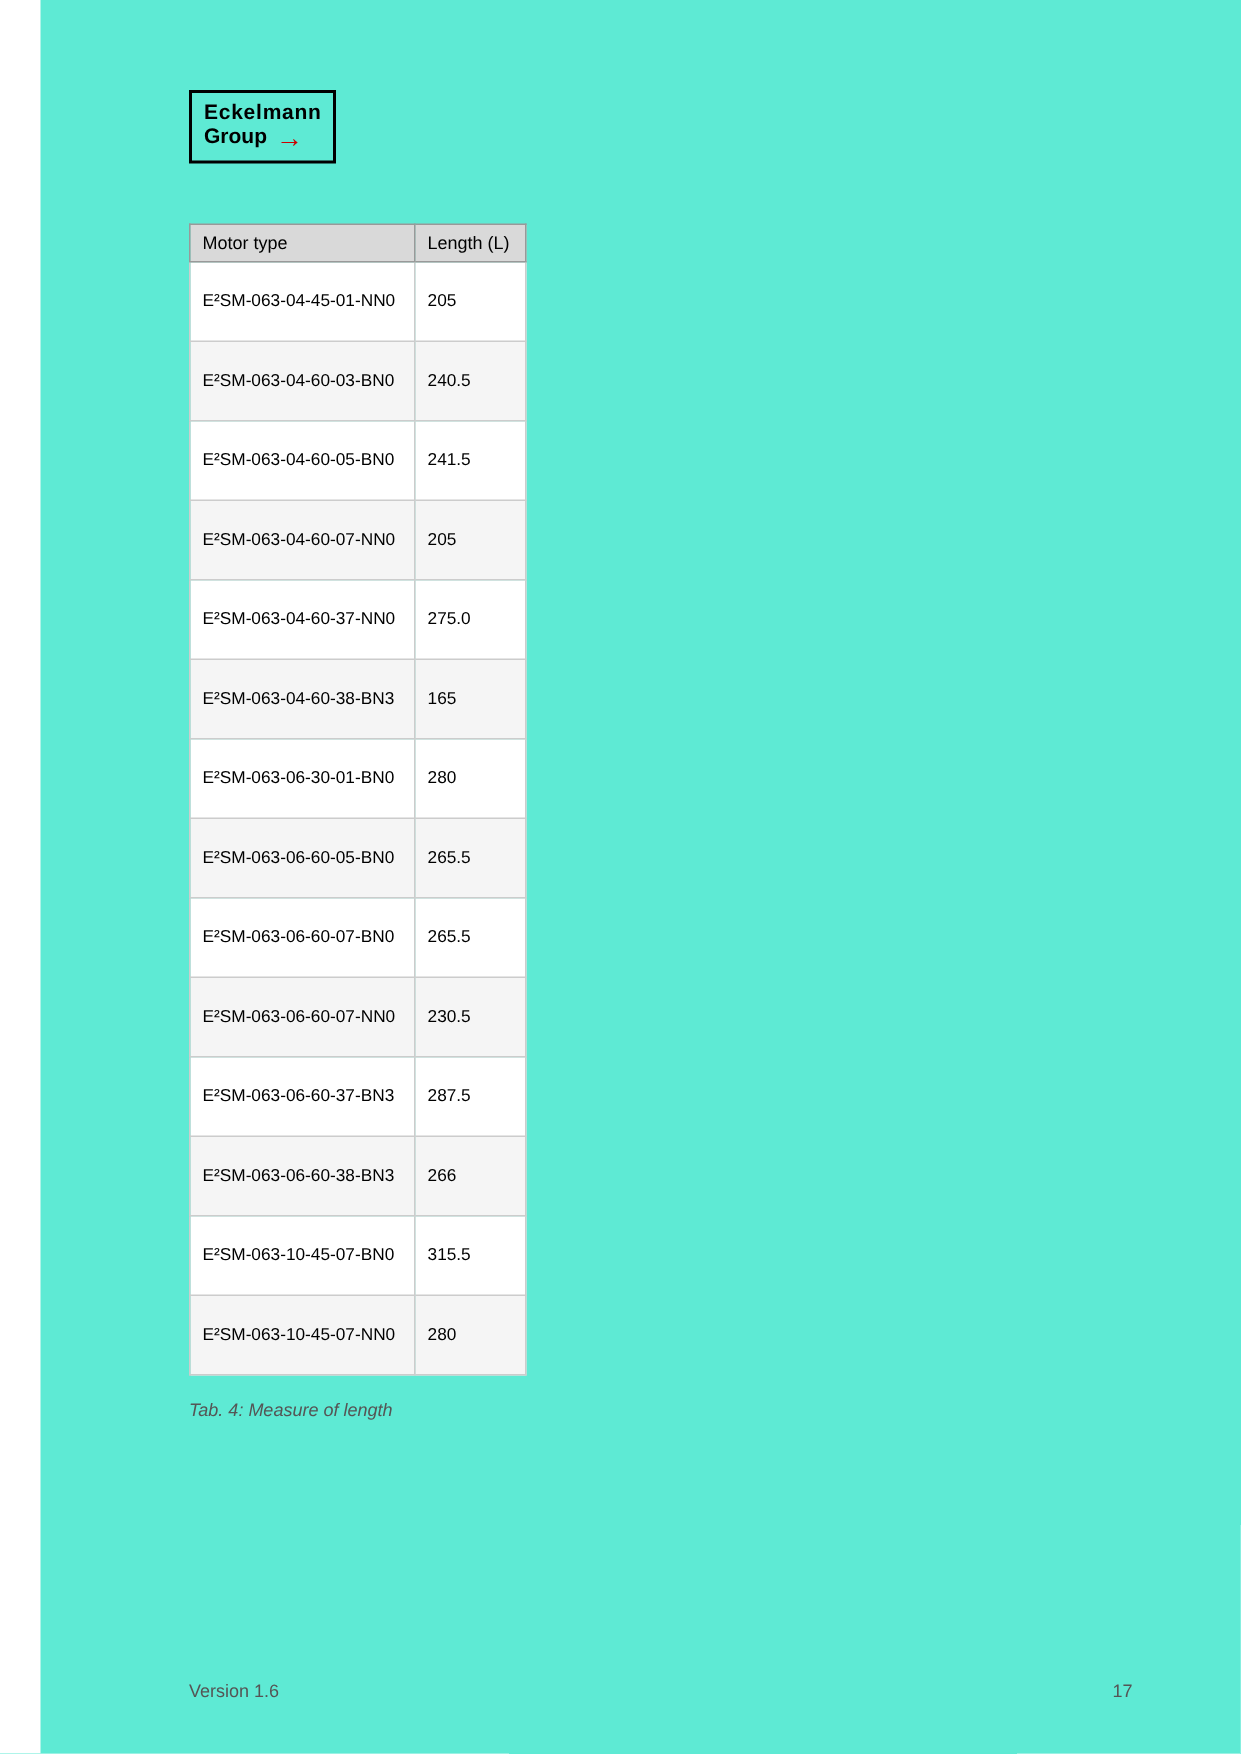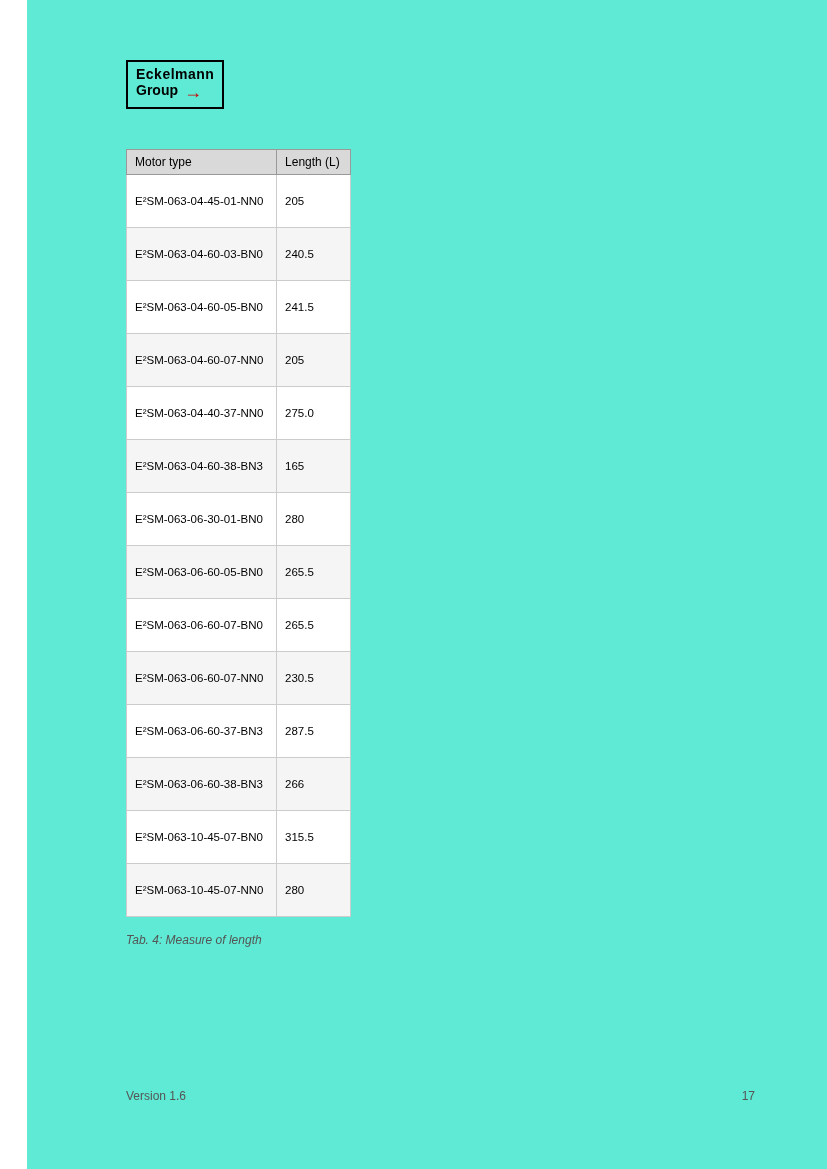--- a/index.html
+++ b/index.html
@@ -98,21 +98,21 @@
 
     .table-caption {
       font-size: 12px;
       font-style: italic;
       color: #555555;
       margin-top: 8px;
     }
 
     .footer {
       position: absolute;
-      bottom: 66px;
+      bottom: 35px;
       left: 99px;
       right: 99px;
       display: flex;
       justify-content: space-between;
       align-items: center;
     }
 
     .footer-version {
       font-size: 12px;
       color: #555555;
@@ -157,21 +157,21 @@
           </tr>
           <tr>
             <td>E²SM-063-04-60-05-BN0</td>
             <td>241.5</td>
           </tr>
           <tr>
             <td>E²SM-063-04-60-07-NN0</td>
             <td>205</td>
           </tr>
           <tr>
-            <td>E²SM-063-04-40-37-NN0</td>
+            <td>E²SM-063-04-60-37-NN0</td>
             <td>275.0</td>
           </tr>
           <tr>
             <td>E²SM-063-04-60-38-BN3</td>
             <td>165</td>
           </tr>
           <tr>
             <td>E²SM-063-06-30-01-BN0</td>
             <td>280</td>
           </tr>

